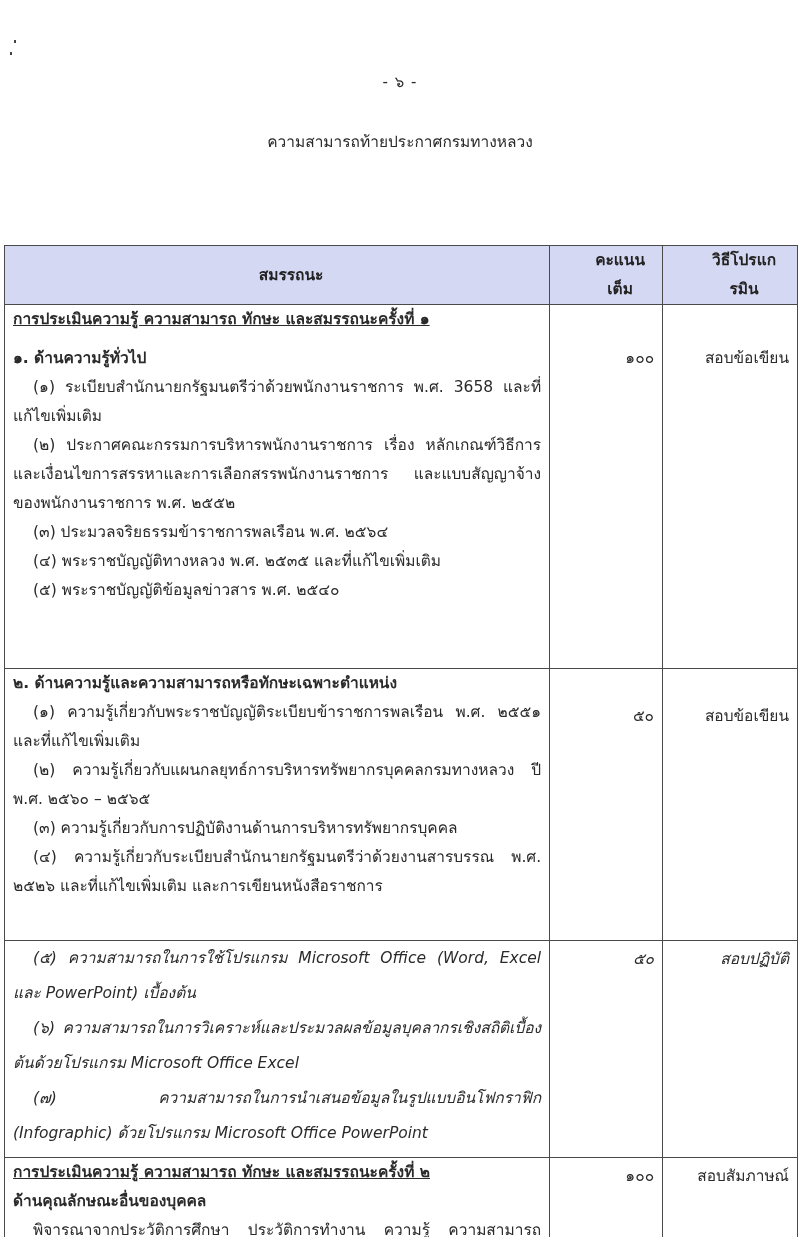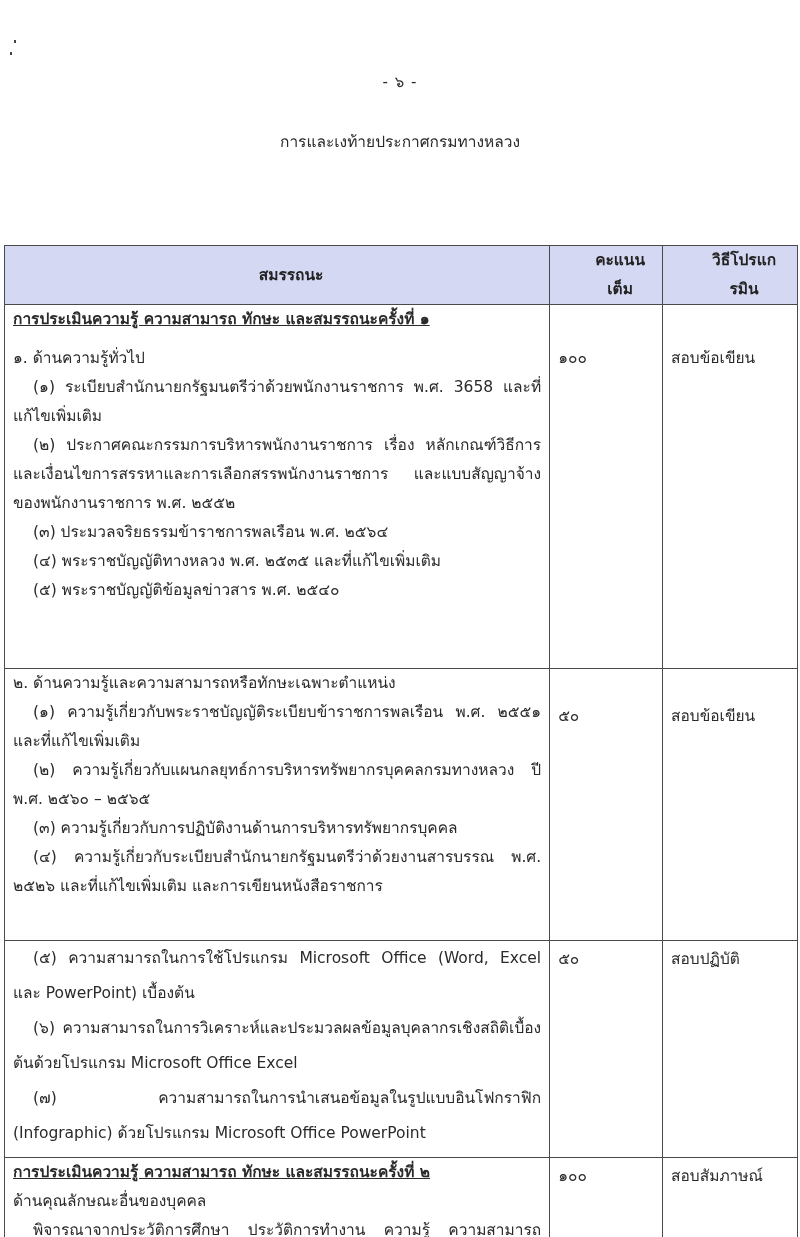--- a/index.html
+++ b/index.html
@@ -74,57 +74,57 @@
       vertical-align: middle;
       font-weight: bold;
       text-align: center;
       color: #222;
       padding-left: 36px;
     }
     col.c1 { width: 546px; }
     col.c2 { width: 113px; }
     col.c3 { width: 135px; }
     td.score, td.method {
-      text-align: left;
+      text-align: right;
     }
     .section-title {
       font-weight: bold;
       text-decoration: underline;
       display: block;
     }
     .group-title {
-      font-weight: normal;
+      font-weight: bold;
       display: block;
     }
     .item {
       display: block;
       text-indent: 20px;
       text-align: justify;
     }
     .row1 td { height: 324px; }
     .row1 .gap { display: block; height: 10px; }
     .row1 td.score, .row1 td.method { padding-top: 39px; }
     .row2 td { height: 238px; }
     .row2 td.score, .row2 td.method { padding-top: 33px; }
-    .row3 td { height: 212px; line-height: 35px; }
+    .row3 td { height: 212px; line-height: 35px; font-style: italic; }
     .row3 td.score, .row3 td.method { padding-top: 4px; line-height: 29px; }
     .row4 td { height: 118px; }
     .row4 td.score, .row4 td.method { padding-top: 4px; }
   </style>
 </head>
 <body>
 
 <span class="speck" style="left:14px;top:40px;"></span>
 <span class="speck" style="left:10px;top:52px;"></span>
 
 <div class="page-number">- ๖ -</div>
 
 <div class="heading-block">
   <div>
-    <span>การและเง</span><span class="underlined">ท้าย</span><span>ประกาศกรมทางหลวง</span>
+    <span>ความสามารถ</span><span class="underlined">ท้าย</span><span>ประกาศกรมทางหลวง</span>
   </div>
 </div>
 
 <table class="comp">
   <colgroup>
     <col class="c1">
       <col class="c2">
       <col class="c3">
   </colgroup>
   <thead>

